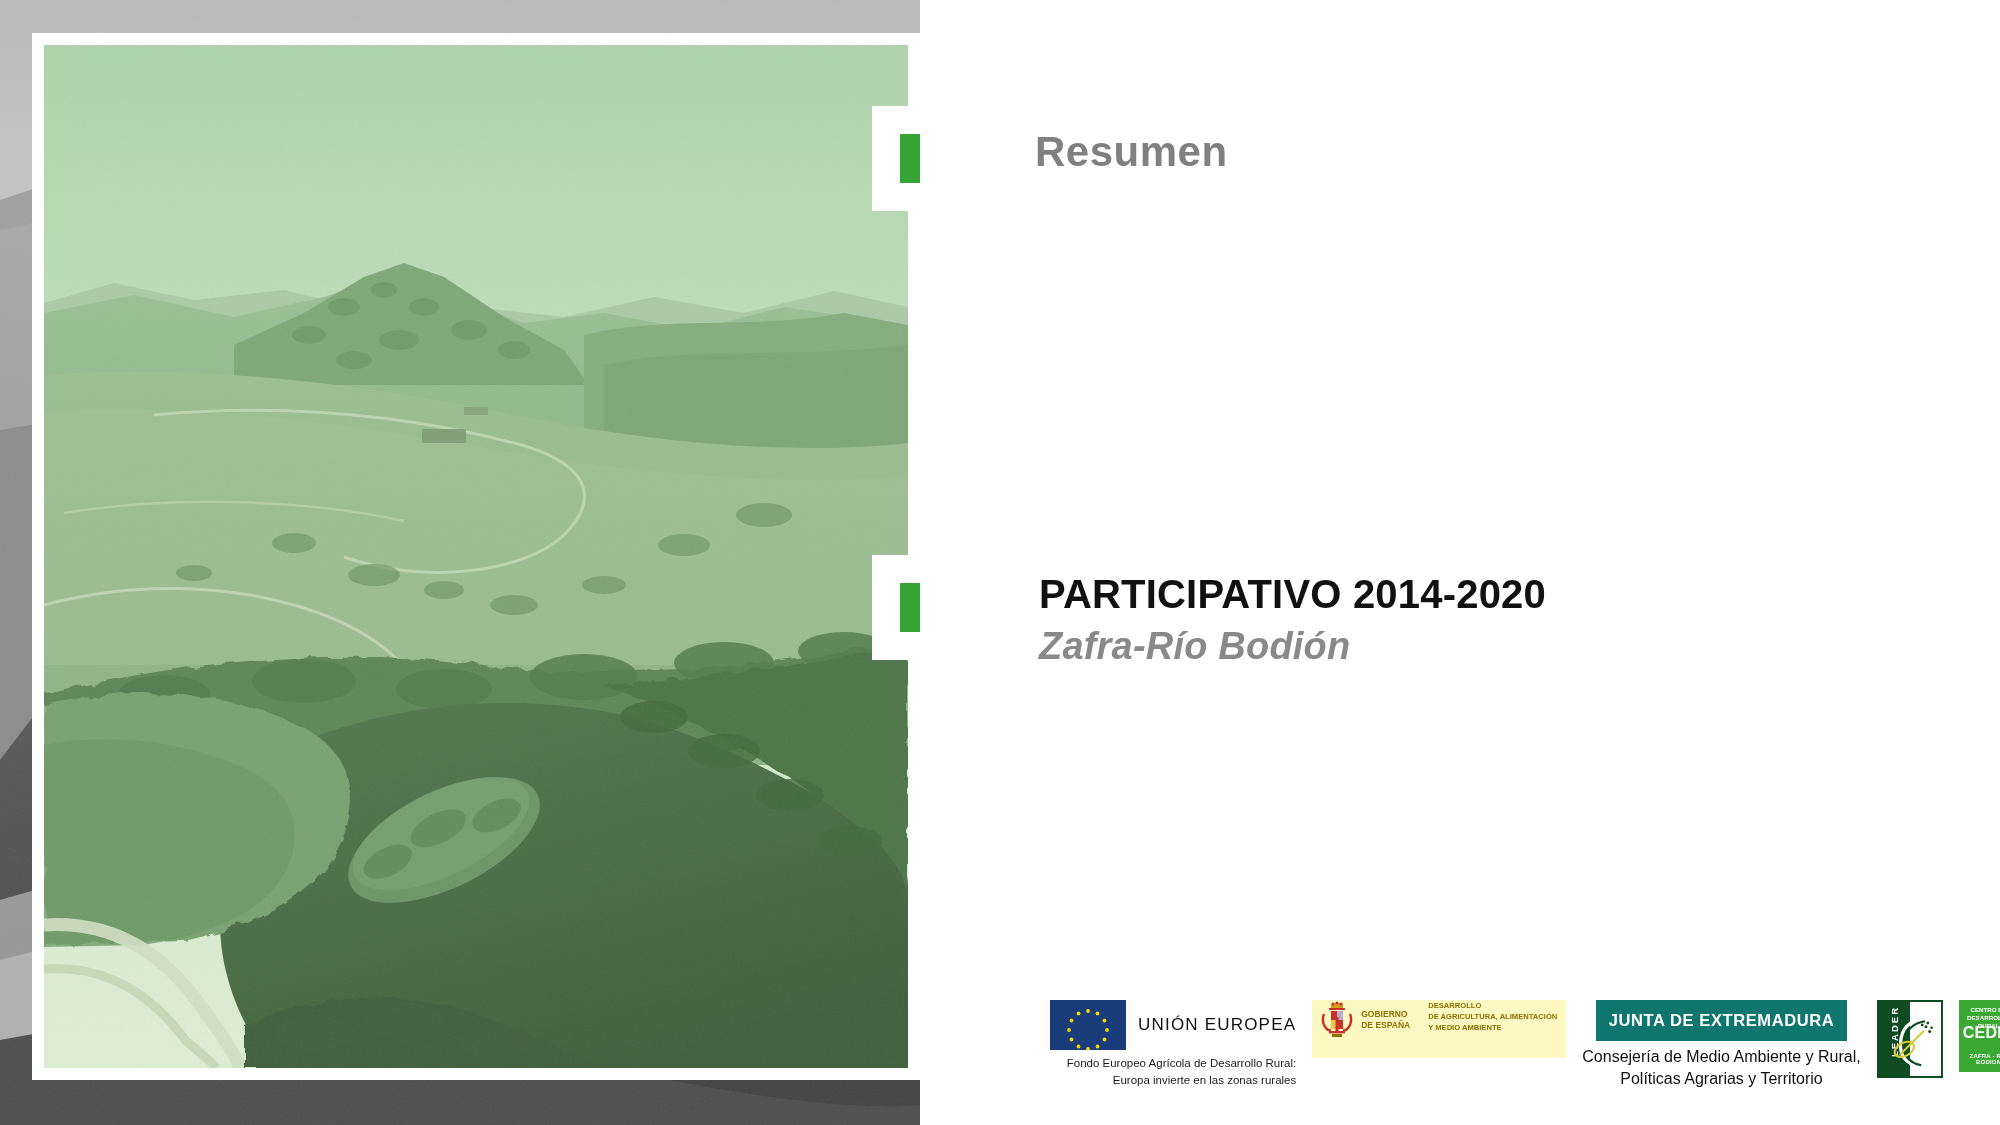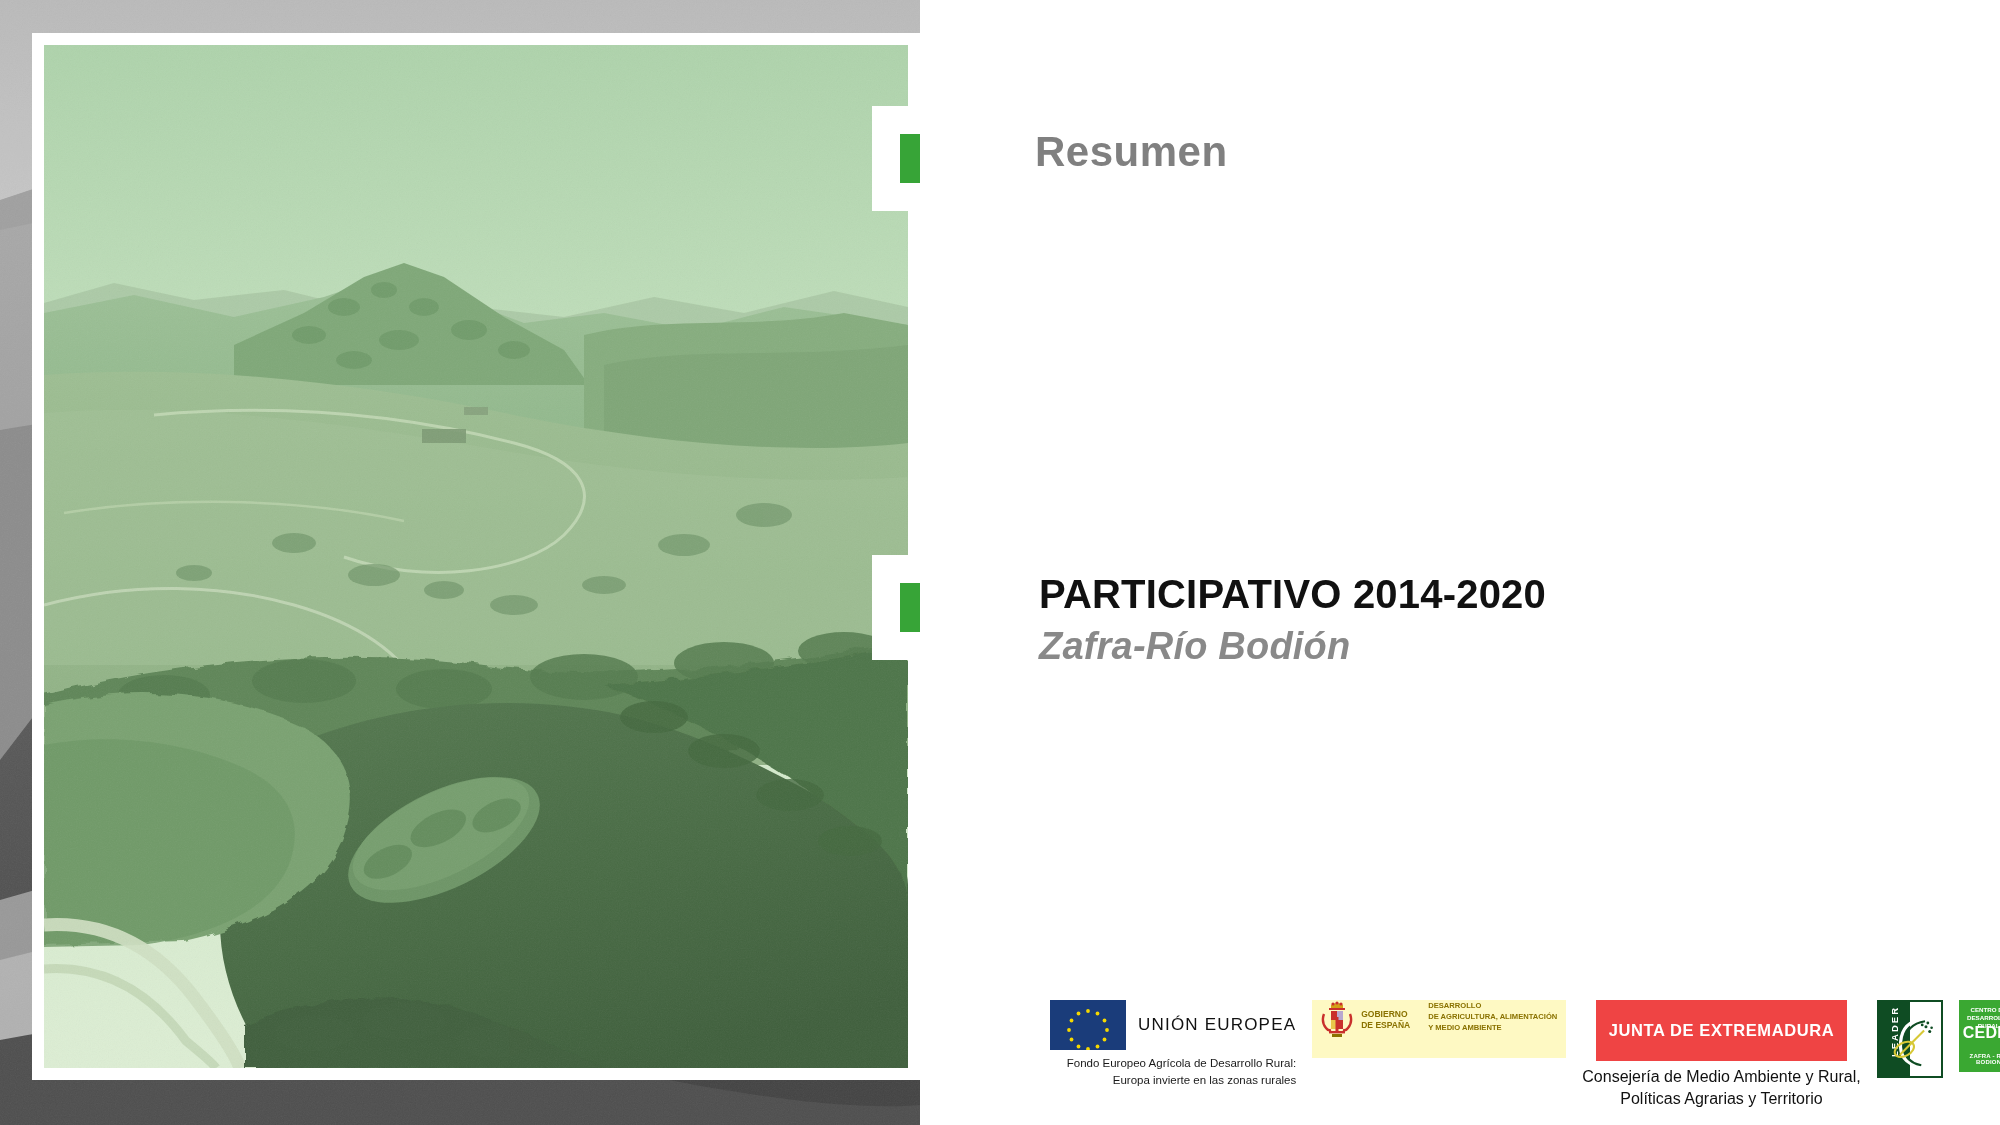--- a/index.html
+++ b/index.html
@@ -61,21 +61,21 @@
   .es{display:flex;align-items:flex-start;background:#fef9c3;height:58px;}
   .es-left{display:flex;align-items:center;gap:7px;padding:0 8px;}
   .es-shield{width:34px;height:40px;flex:0 0 auto;}
   .es-gov{font-size:8.5px;color:#8a7200;line-height:1.35;font-weight:bold;white-space:nowrap;}
   .es-div{width:1px;background:#d4af00;margin:7px 0;}
   .es-min{display:flex;align-items:center;padding:0 9px;font-size:7.6px;color:#8a7200;
     line-height:1.45;font-weight:bold;white-space:nowrap;}
 
   
   .jx{display:flex;flex-direction:column;align-items:center;}
-  .jx-bar{background:#ef4444;padding:21px 13px;}
+  .jx-bar{background:#0f766e;padding:11px 13px;}
   .jx-bar span{font-size:16.5px;font-weight:bold;color:#ffffff;letter-spacing:0.6px;white-space:nowrap;}
   .jx-cap{font-size:16px;color:#111;line-height:1.4;text-align:center;margin-top:5px;white-space:nowrap;}
 
   
   .leader{width:66px;height:78px;background:#ffffff;border:2px solid #0f4c23;
     position:relative;box-sizing:border-box;overflow:hidden;}
   .leader-left{position:absolute;left:0;top:0;width:50%;height:100%;background:#0f4c23;}
   .leader-word{position:absolute;left:-16px;top:24px;width:62px;
     transform:rotate(-90deg);font-size:9.5px;font-weight:bold;color:#ffffff;
     letter-spacing:2px;text-align:center;}

